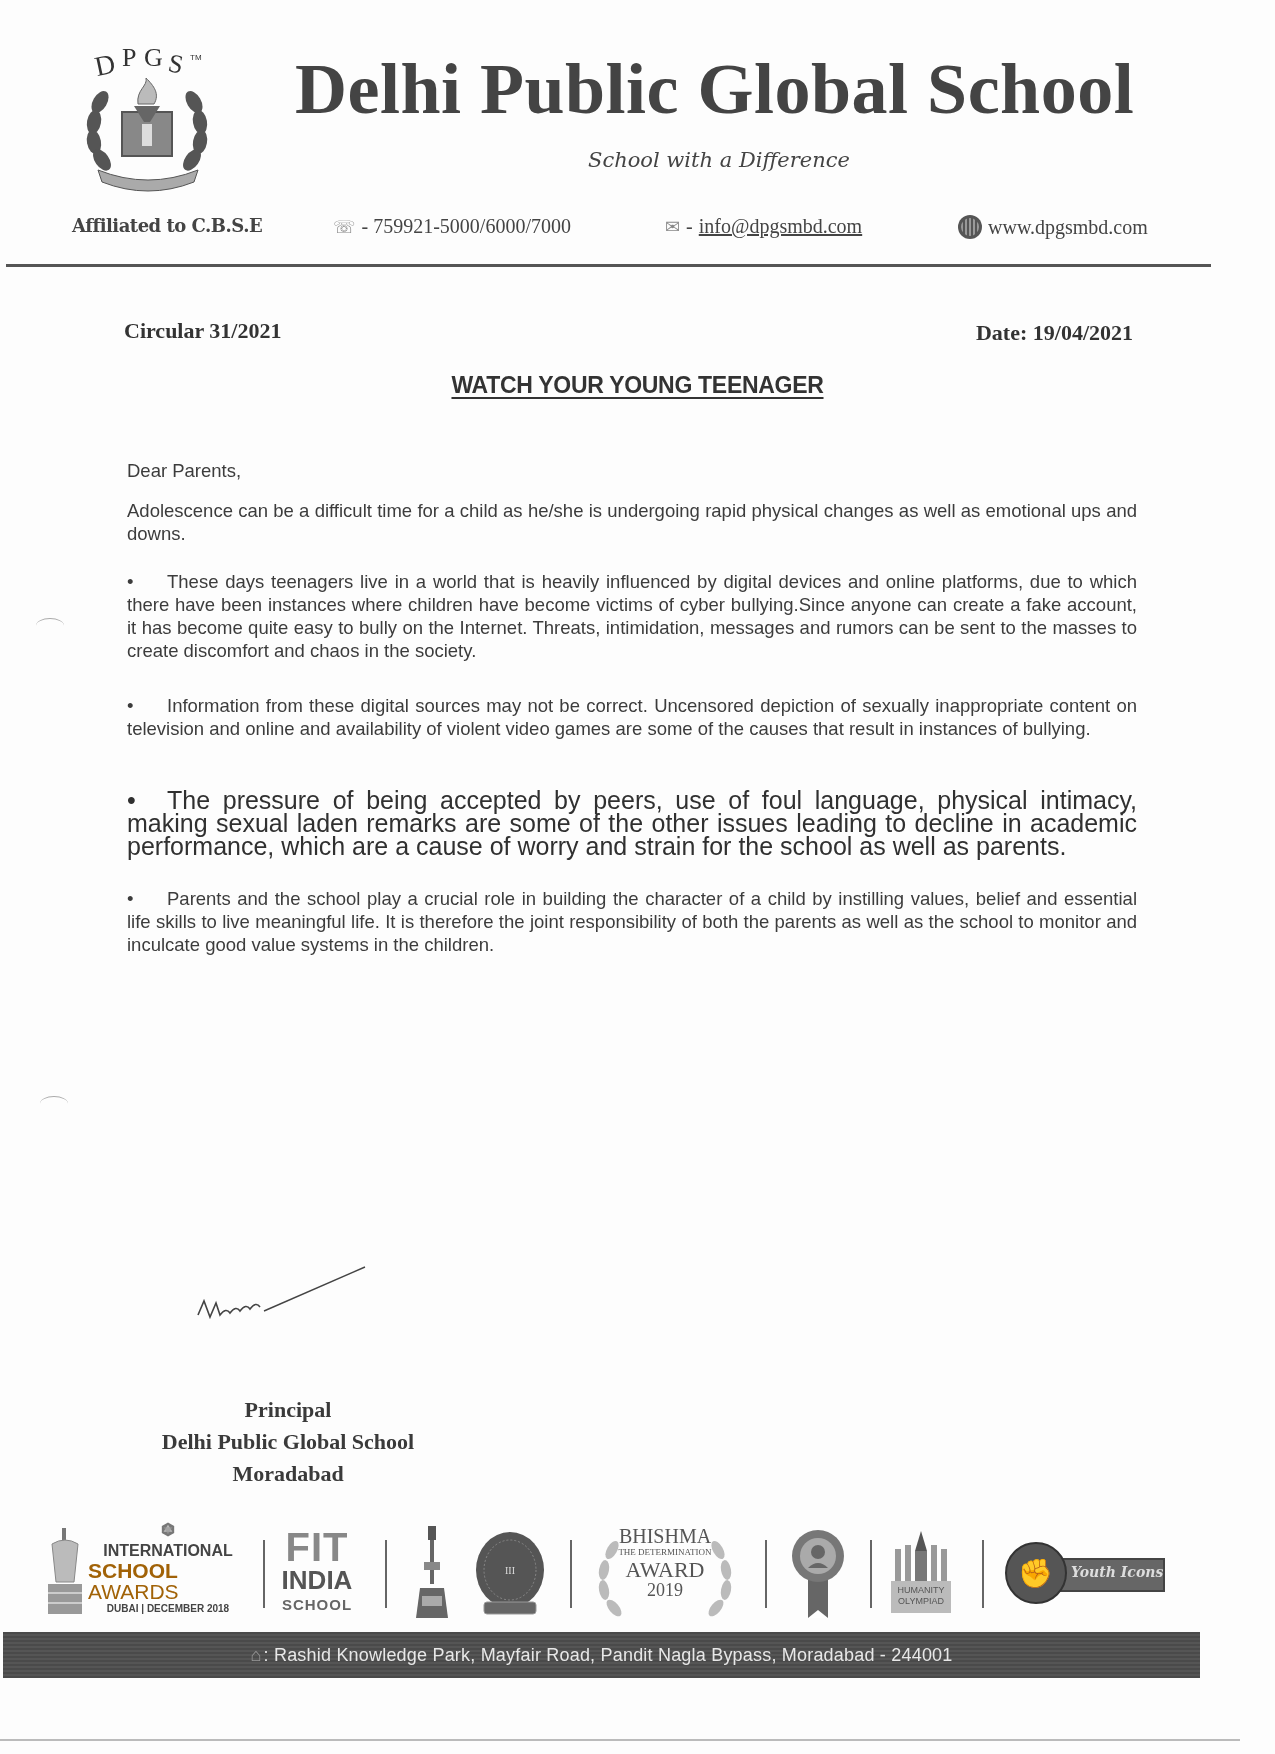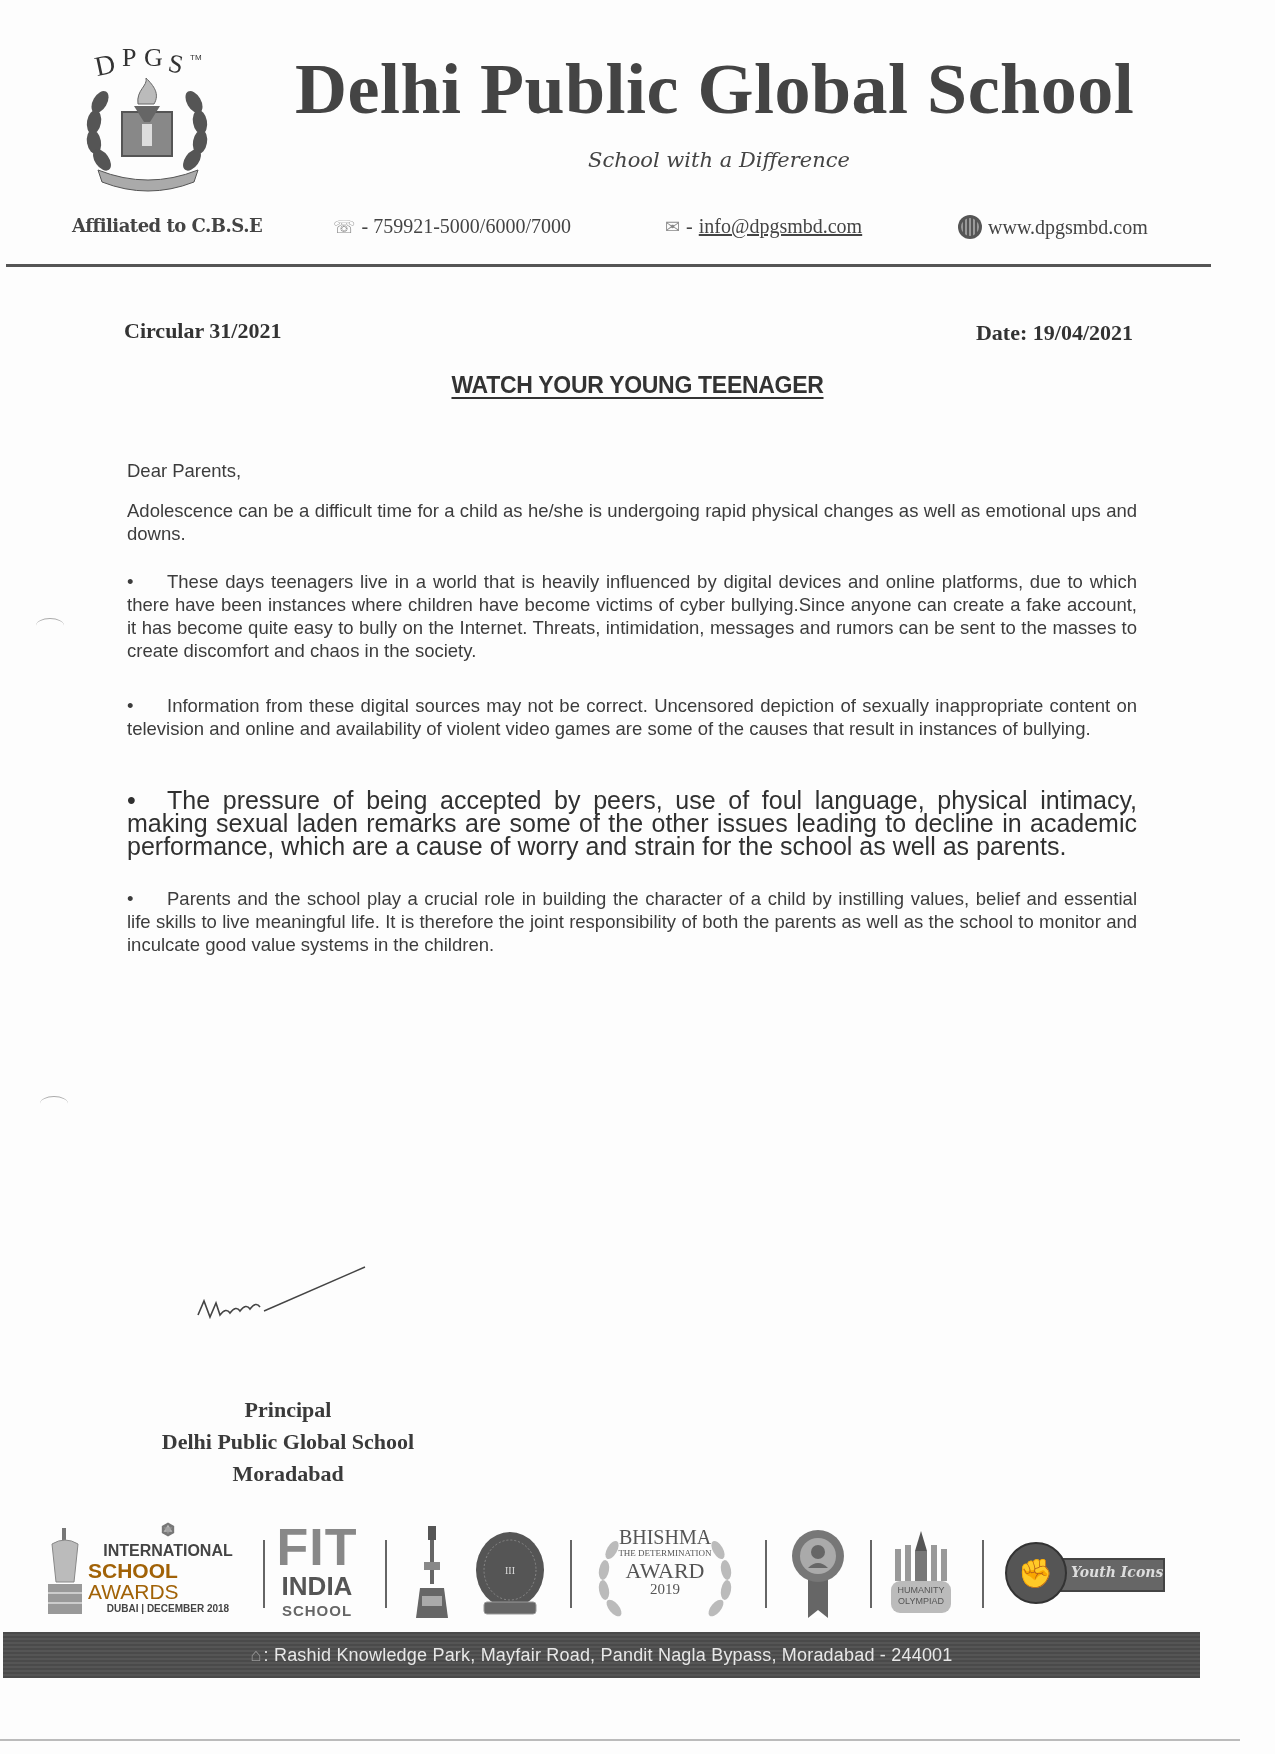--- a/index.html
+++ b/index.html
@@ -183,21 +183,21 @@
       <div class="isa-text" style="font-size:16px; margin-top:6px;">INTERNATIONAL</div>
       <div class="isa-text" style="font-size:21px; color:#a16207; margin-top:1px;">
         <span>SCHOOL</span>
         <span style="font-weight:normal;">AWARDS</span>
       </div>
       <div class="isa-text" style="font-size:10px; margin-top:2px; margin-bottom:8px;">DUBAI | DECEMBER 2018</div>
     </div>
     <div class="vsep" style="left:233px;"></div>
 
     <div class="award fit" style="left:242px; width:90px; flex-direction:column; align-items:center;">
-      <div style="font-size:52px; color:#888; letter-spacing:1px;">FIT</div>
+      <div style="font-size:40px; color:#888; letter-spacing:1px;">FIT</div>
       <div style="font-size:26px; color:#555;">INDIA</div>
       <div style="font-size:15px; color:#666; margin-top:4px; margin-bottom:6px; letter-spacing:1px;">SCHOOL</div>
     </div>
     <div class="vsep" style="left:355px;"></div>
 
     <svg class="award" style="left:380px; width:44px;" viewBox="0 0 44 100">
       <rect x="18" y="4" width="8" height="14" fill="#555"></rect>
       <rect x="20" y="18" width="4" height="44" fill="#666"></rect>
       <rect x="14" y="40" width="16" height="8" fill="#888"></rect>
       <path d="M10 66 L34 66 L38 96 L6 96 Z" fill="#666"></path>
@@ -221,21 +221,21 @@
           <ellipse cx="24" cy="78" rx="5" ry="10" transform="rotate(-40 24 78)"></ellipse>
           <ellipse cx="128" cy="20" rx="5" ry="10" transform="rotate(-30 128 20)"></ellipse>
           <ellipse cx="136" cy="40" rx="5" ry="10" transform="rotate(-10 136 40)"></ellipse>
           <ellipse cx="136" cy="60" rx="5" ry="10" transform="rotate(10 136 60)"></ellipse>
           <ellipse cx="126" cy="78" rx="5" ry="10" transform="rotate(40 126 78)"></ellipse>
         </g>
       </svg>
       <div style="font-size:20px; position:relative;">BHISHMA</div>
       <div style="font-size:9px; position:relative; margin-top:2px;">THE DETERMINATION</div>
       <div style="font-size:22px; position:relative; margin-top:2px;">AWARD</div>
-      <div style="font-size:15px; position:relative; margin-bottom:20px;">2019</div>
+      <div style="font-size:18px; position:relative; margin-bottom:20px;">2019</div>
     </div>
     <div class="vsep" style="left:735px;"></div>
 
     <svg class="award" style="left:758px; width:60px;" viewBox="0 0 60 100">
       <rect x="20" y="50" width="20" height="46" fill="#666"></rect>
       <path d="M20 96 L30 88 L40 96" fill="#fff"></path>
       <circle cx="30" cy="34" r="26" fill="#777"></circle>
       <circle cx="30" cy="34" r="18" fill="#aaa"></circle>
       <circle cx="30" cy="30" r="7" fill="#666"></circle>
       <path d="M20 46 Q30 36 40 46" fill="#666"></path>
@@ -246,21 +246,21 @@
       <svg width="60" height="50" viewBox="0 0 60 50">
         <polygon points="30,0 36,20 24,20" fill="#555"></polygon>
         <g fill="#999">
           <rect x="4" y="18" width="6" height="32"></rect>
             <rect x="14" y="14" width="6" height="36"></rect>
           <rect x="24" y="20" width="12" height="30" fill="#777"></rect>
           <rect x="40" y="14" width="6" height="36"></rect>
             <rect x="50" y="18" width="6" height="32"></rect>
         </g>
       </svg>
-      <div style="background:#bbb; width:60px; text-align:center; font-family:'Liberation Sans',sans-serif; font-size:9px; color:#555; line-height:11px; padding:4px 0 6px;border-radius:9px;">
+      <div style="background:#bbb; width:60px; text-align:center; font-family:'Liberation Sans',sans-serif; font-size:9px; color:#555; line-height:11px; padding:4px 0 6px;">
         <div>HUMANITY</div>
         <div>OLYMPIAD</div>
       </div>
     </div>
     <div class="vsep" style="left:952px;"></div>
 
     <div class="award" style="left:975px; width:160px; align-items:center;">
       <div style="position:relative; width:160px; height:60px;">
         <div style="position:absolute; left:40px; top:16px; width:116px; height:30px; background:#666; border:2px solid #444;"></div>
         <div style="position:absolute; left:0; top:0; width:58px; height:58px; border-radius:50%; background:#555; border:2px solid #333; display:flex; align-items:center; justify-content:center; color:#ccc; font-size:28px;">✊</div>

